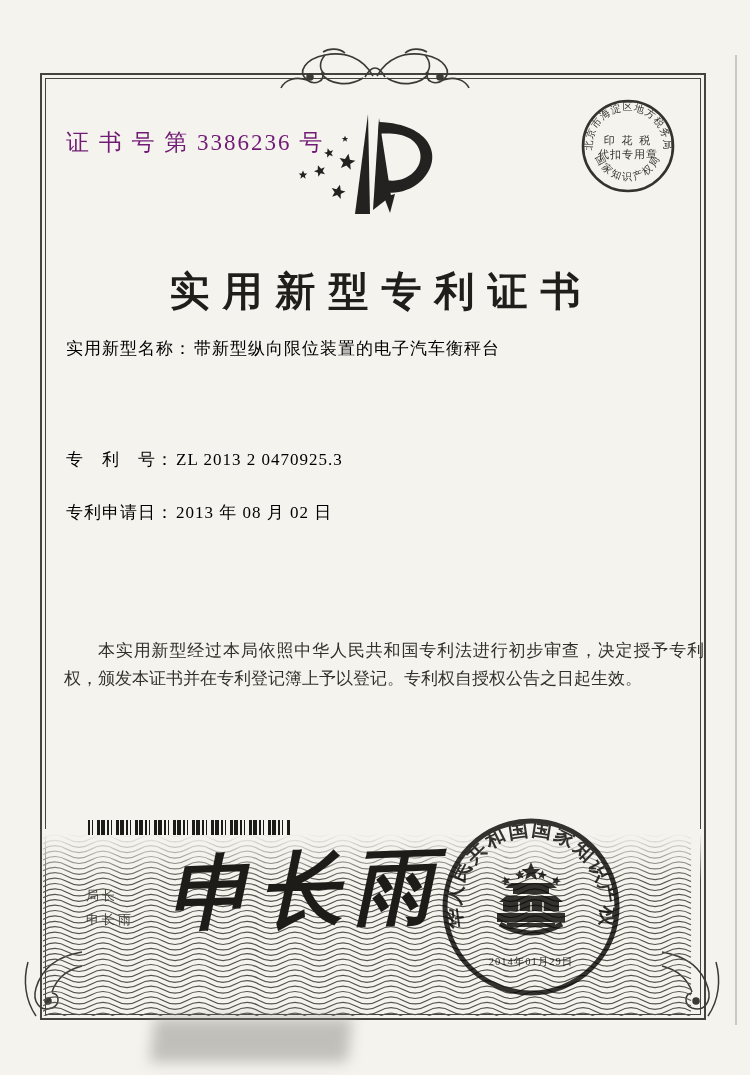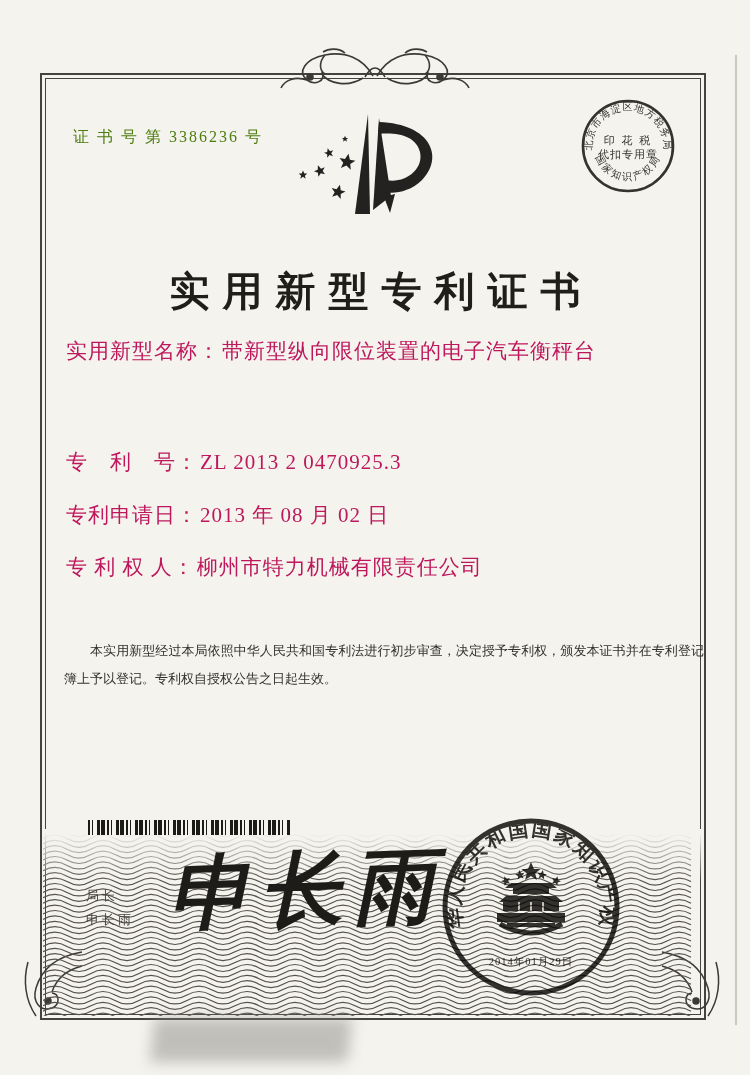--- a/index.html
+++ b/index.html
@@ -3,28 +3,28 @@
 <meta charset="utf-8">
 <style>
   html,body{margin:0;padding:0;background:#ffffff;}
   .page{position:relative;width:750px;height:1075px;background:#f5f3ee;overflow:hidden;
         font-family:"Liberation Serif","DejaVu Serif",serif;color:#2b2a26;}
   .abs{position:absolute;}
   
   .frame-outer{left:40px;top:73px;width:662px;height:943px;border:2px solid #45433d;}
   .frame-inner{position:absolute;left:3px;top:3px;right:3px;bottom:3px;border:1px solid #45433d;}
   
-  .cert-no{left:73px;top:127px;font-size:16px;letter-spacing:2px;color:#4d7c0f;}
+  .cert-no{left:66px;top:127px;font-size:23px;letter-spacing:2px;color:#701a75;}
   .title{left:0;top:236px;width:750px;text-align:center;font-size:40px;font-weight:bold;
          letter-spacing:13px;text-indent:13px;color:#1f1e1b;margin-top:28px;}
   
-  .row{left:66px;font-size:21px;letter-spacing:1px;color:#be185d;white-space:nowrap;}
+  .row{left:66px;font-size:17px;letter-spacing:1px;color:#000000;white-space:nowrap;}
   .row .val{margin-left:2px;}
   
-  .body-text{left:64px;top:637px;width:640px;font-size:13px;line-height:27.5px;
+  .body-text{left:64px;top:637px;width:640px;font-size:17px;line-height:27.5px;
              text-align:justify;color:#31302b;}
   .body-text p{margin:0;text-indent:2em;}
   
   .band{left:43px;top:829px;width:658px;height:187px;overflow:hidden;}
   .band-fade{left:43px;top:829px;width:658px;height:52px;
              background:linear-gradient(#f5f3ee 8%,rgba(245,243,238,0));}
   
   .barcode{left:88px;top:820px;width:202px;height:15px;
            background:repeating-linear-gradient(90deg,#1b1b18 0 2px,rgba(0,0,0,0) 2px 4px,
            #1b1b18 4px 5px,rgba(0,0,0,0) 5px 9px,#1b1b18 9px 12px,rgba(0,0,0,0) 12px 13px,
@@ -109,23 +109,20 @@
   <div class="abs title">实用新型专利证书</div>
 
   <div class="abs row" style="top:337px">
     <span>实用新型名称：</span><span class="val">带新型纵向限位装置的电子汽车衡秤台</span>
   </div>
   <div class="abs row" style="top:448px">
     <span>专　利　号：</span><span class="val">ZL 2013 2 0470925.3</span>
   </div>
   <div class="abs row" style="top:501px">
     <span>专利申请日：</span><span class="val">2013 年 08 月 02 日</span>
-  </div>
-  <div class="abs row" style="top:553px">
-    <span>专 利 权 人：</span><span class="val">柳州市特力机械有限责任公司</span>
   </div>
 
   <div class="abs body-text">
     <p>本实用新型经过本局依照中华人民共和国专利法进行初步审查，决定授予专利权，颁发本证书并在专利登记簿上予以登记。专利权自授权公告之日起生效。</p>
   </div>
 
   <div class="abs band">
     <svg width="658" height="187" viewBox="0 0 658 187">
       <g id="wave-group">
           <use href="#waveline" y="0"></use>

